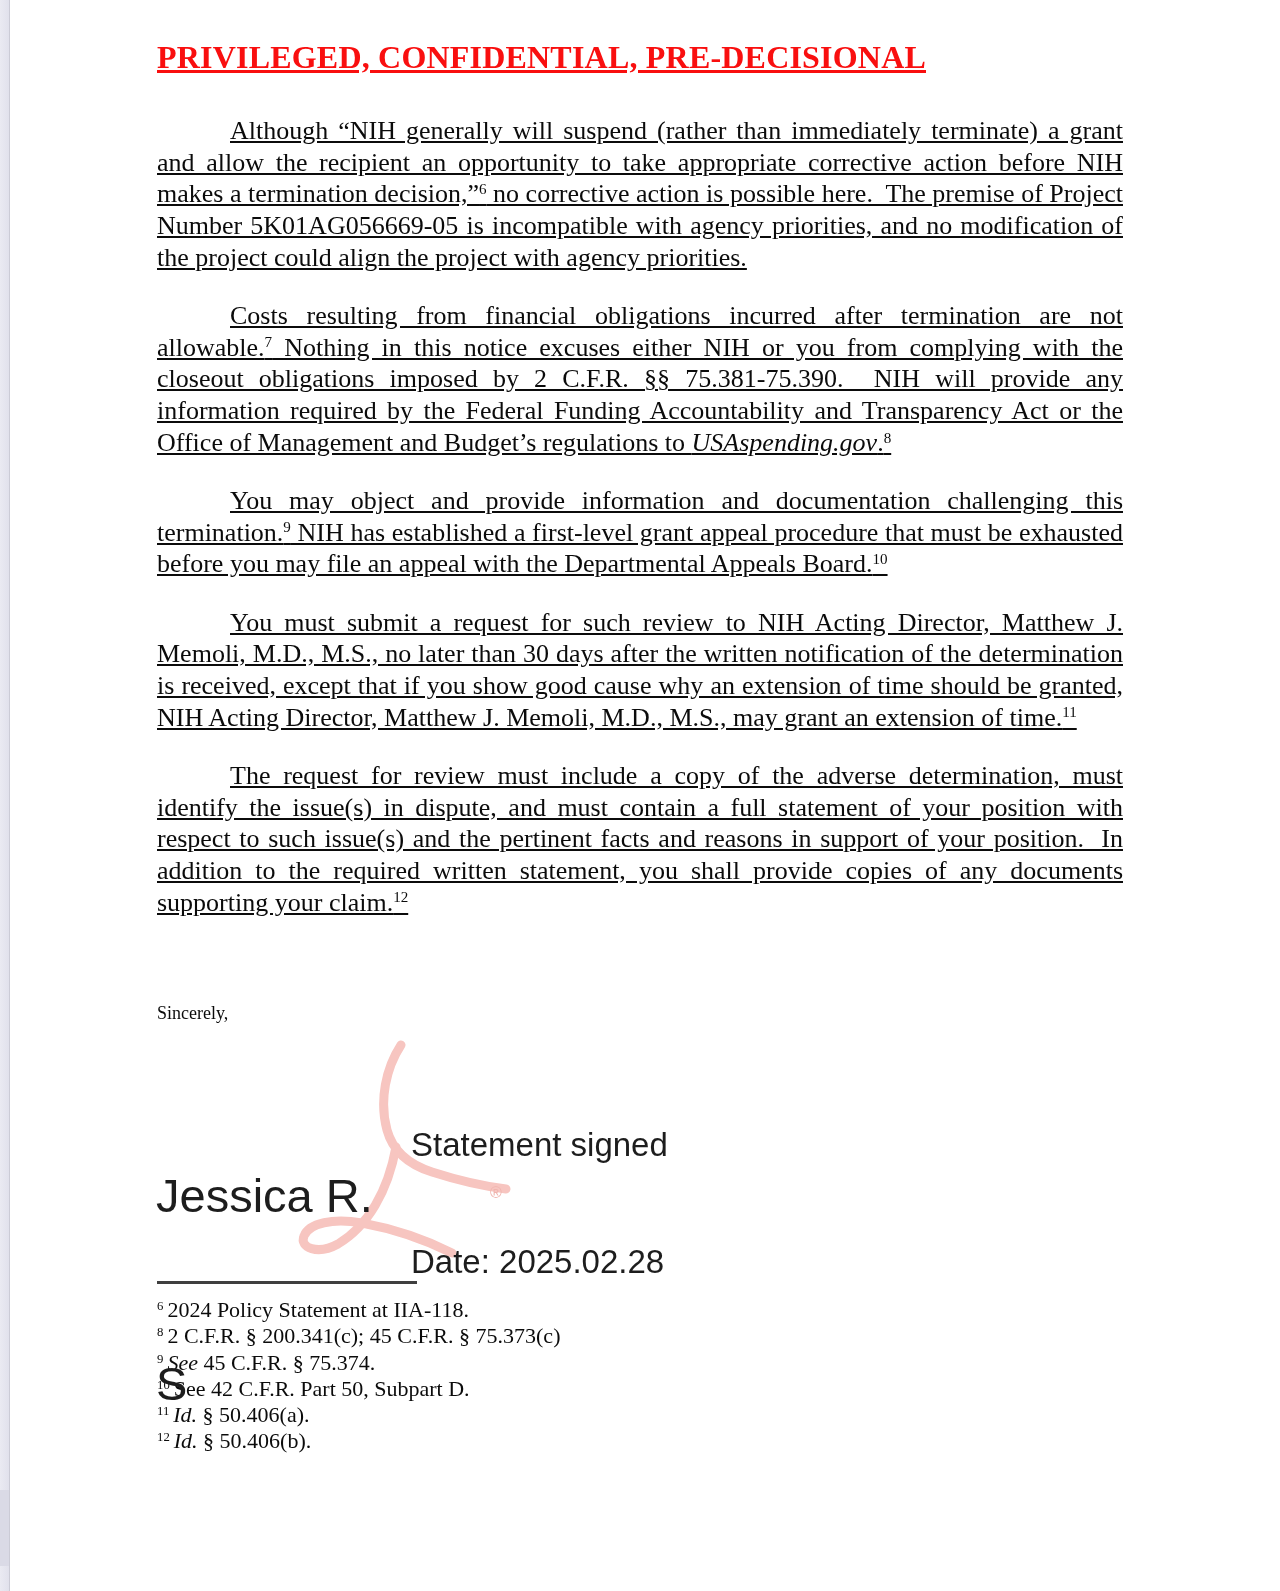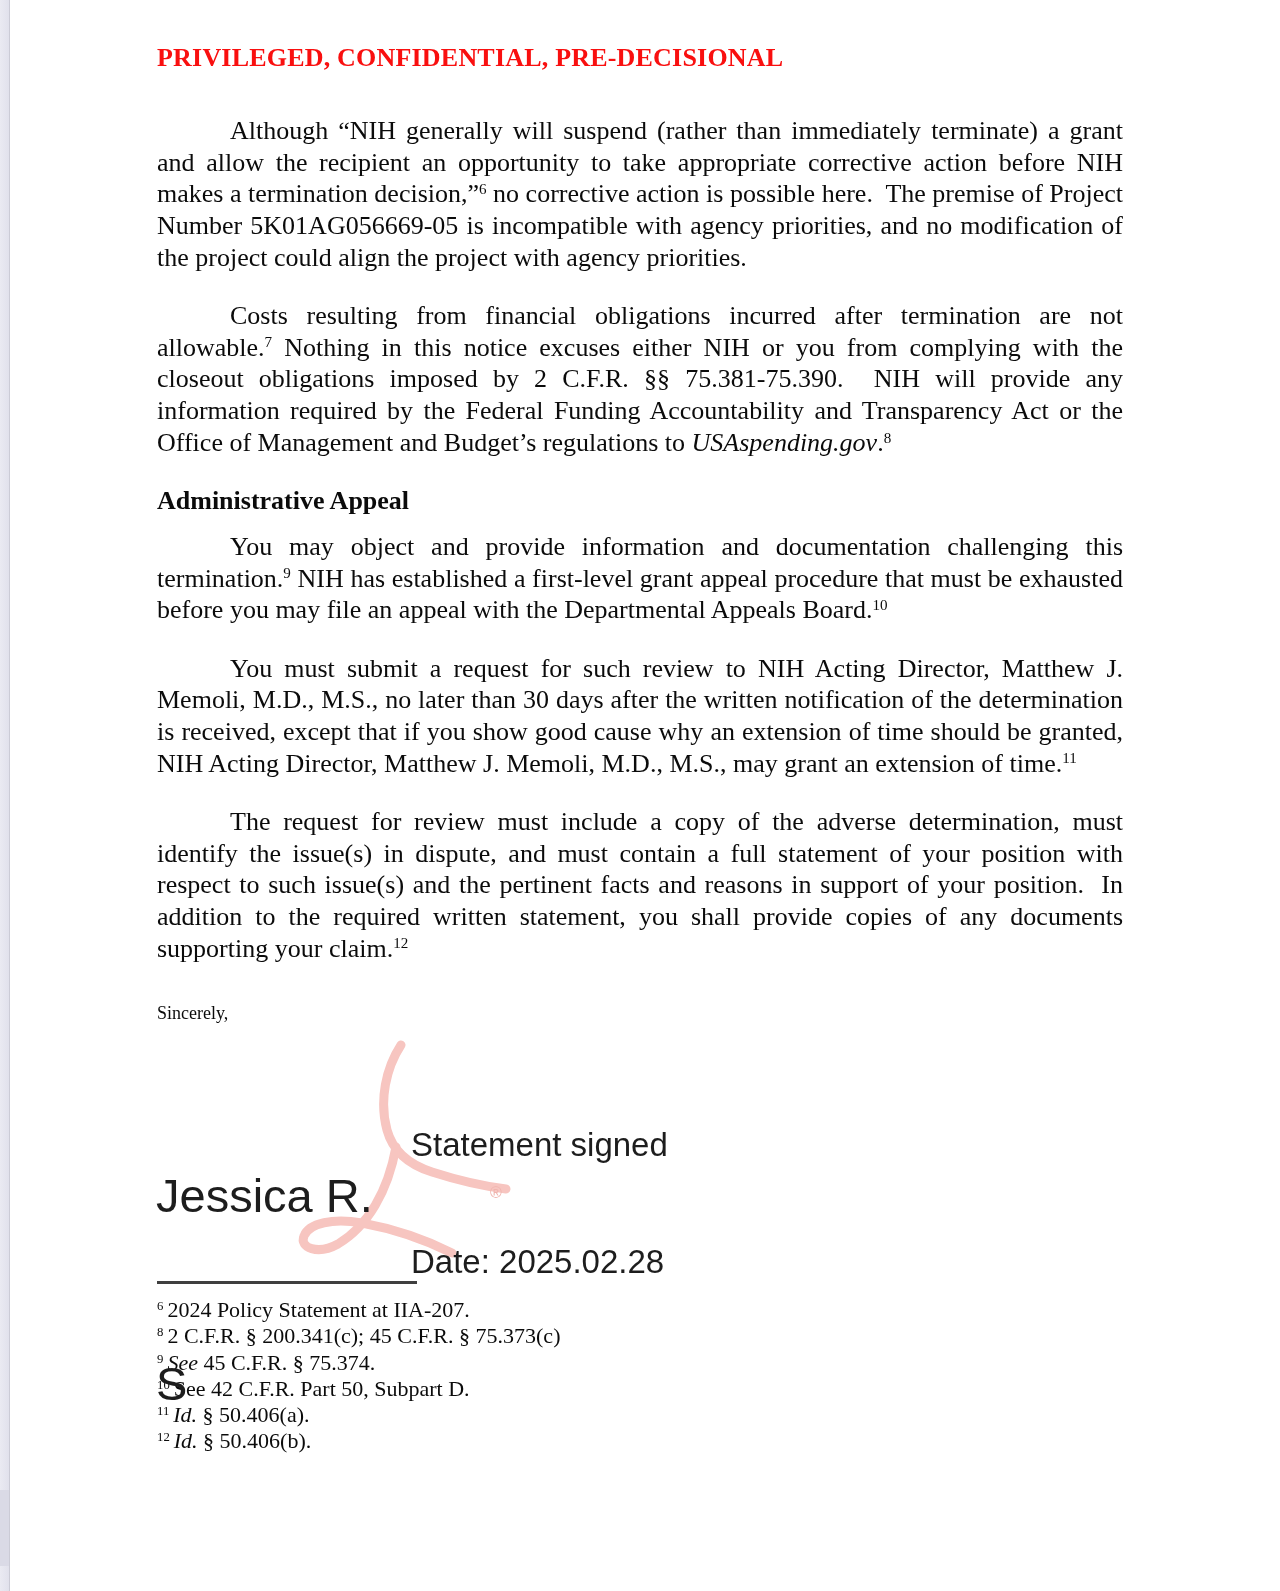--- a/index.html
+++ b/index.html
@@ -12,29 +12,29 @@
     position:absolute;left:0;top:0;width:9px;height:1591px;
     background:linear-gradient(to right,#eaeaf2,#e1e1ec);
     border-right:1px solid #cbcbd6;
   }
   .page-edge-thumb{
     position:absolute;left:0;top:1490px;width:9px;height:76px;background:#dadae6;
   }
   
   .banner{
     position:absolute;left:157px;top:42px;
-    font-weight:bold;font-size:26px;line-height:31px;color:#f90f0f;
-    letter-spacing:.2px;white-space:nowrap;
+    font-weight:bold;font-size:32px;line-height:31px;color:#f90f0f;
+    letter-spacing:.2px;white-space:nowrap;text-decoration:underline;
   }
   
   .letter-body{
     position:absolute;left:157px;top:115px;width:966px;
     font-size:26px;line-height:31.7px;text-align:justify;
   }
-  .letter-body p{margin:0 0 26.5px;text-indent:73px;}
+  .letter-body p{margin:0 0 26.5px;text-indent:73px;text-decoration:underline;}
   .letter-body h2{
     font-size:26px;line-height:31.7px;font-weight:bold;margin:0 0 14.3px;text-indent:0;
   }
   sup{
     font-size:58%;line-height:0;position:relative;top:-0.55em;vertical-align:baseline;
   }
   .closing{position:absolute;left:157px;top:998px;font-size:18px;line-height:31.7px;}
   
   .sig-name{
     position:absolute;left:156px;top:1040px;z-index:2;
@@ -65,21 +65,20 @@
 
 <div class="page-edge">
   <div class="page-edge-thumb"></div>
 </div>
 
 <div class="banner">PRIVILEGED, CONFIDENTIAL, PRE-DECISIONAL</div>
 
 <main class="letter-body">
     <p><span>Although “NIH generally will suspend (rather than immediately terminate) a grant and allow the recipient an opportunity to take appropriate corrective action before NIH makes a termination decision,”</span><sup>6</sup><span> no corrective action is possible here.&nbsp; The premise of Project Number 5K01AG056669-05 is incompatible with agency priorities, and no modification of the project could align the project with agency priorities.</span></p>
     <p><span>Costs resulting from financial obligations incurred after termination are not allowable.</span><sup>7</sup><span> Nothing in this notice excuses either NIH or you from complying with the closeout obligations imposed by 2 C.F.R. §§ 75.381-75.390.&nbsp; NIH will provide any information required by the Federal Funding Accountability and Transparency Act or the Office of Management and Budget’s regulations to </span><i>USAspending.gov</i><span>.</span><sup>8</sup></p>
-    <h2>Administrative Appeal</h2>
     <p><span>You may object and provide information and documentation challenging this termination.</span><sup>9</sup><span> NIH has established a first-level grant appeal procedure that must be exhausted before you may file an appeal with the Departmental Appeals Board.</span><sup>10</sup></p>
     <p><span>You must submit a request for such review to NIH Acting Director, Matthew J. Memoli, M.D., M.S., no later than 30 days after the written notification of the determination is received, except that if you show good cause why an extension of time should be granted, NIH Acting Director, Matthew J. Memoli, M.D., M.S., may grant an extension of time.</span><sup>11</sup></p>
     <p><span>The request for review must include a copy of the adverse determination, must identify the issue(s) in dispute, and must contain a full statement of your position with respect to such issue(s) and the pertinent facts and reasons in support of your position.&nbsp; In addition to the required written statement, you shall provide copies of any documents supporting your claim.</span><sup>12</sup></p>
   </main>
 
 <div class="closing">Sincerely,</div>
 
 <section>
   <svg class="sig-logo" width="240" height="225" viewBox="0 0 240 225">
     <path d="M121 10 C106 33 99 65 107 95 C113 117 130 130 152 137 C180 146 210 152 226 154" fill="none" stroke="#f7c5c0" stroke-width="9" stroke-linecap="round"></path>
@@ -95,20 +94,20 @@
   <div class="sig-details">
     <div>Statement signed</div>
     <div>Date: 2025.02.28</div>
     
   </div>
 </section>
 
 <footer class="footnotes">
   <div class="fn-rule"></div>
   <div class="fn-list">
-      <div class="fn-line"><sup>6</sup><span>2024 Policy Statement at IIA-207.</span></div>
+      <div class="fn-line"><sup>6</sup><span>2024 Policy Statement at IIA-118.</span></div>
       <div class="fn-line"><sup>8</sup><span>2 C.F.R. § 200.341(c); 45 C.F.R. § 75.373(c)</span></div>
       <div class="fn-line"><sup>9</sup><i>See</i><span> 45 C.F.R. § 75.374.</span></div>
       <div class="fn-line"><sup>10</sup><span>See 42 C.F.R. Part 50, Subpart D.</span></div>
       <div class="fn-line"><sup>11</sup><i>Id.</i><span> § 50.406(a).</span></div>
       <div class="fn-line"><sup>12</sup><i>Id.</i><span> § 50.406(b).</span></div>
     </div>
 </footer>
 
 </body></html>

